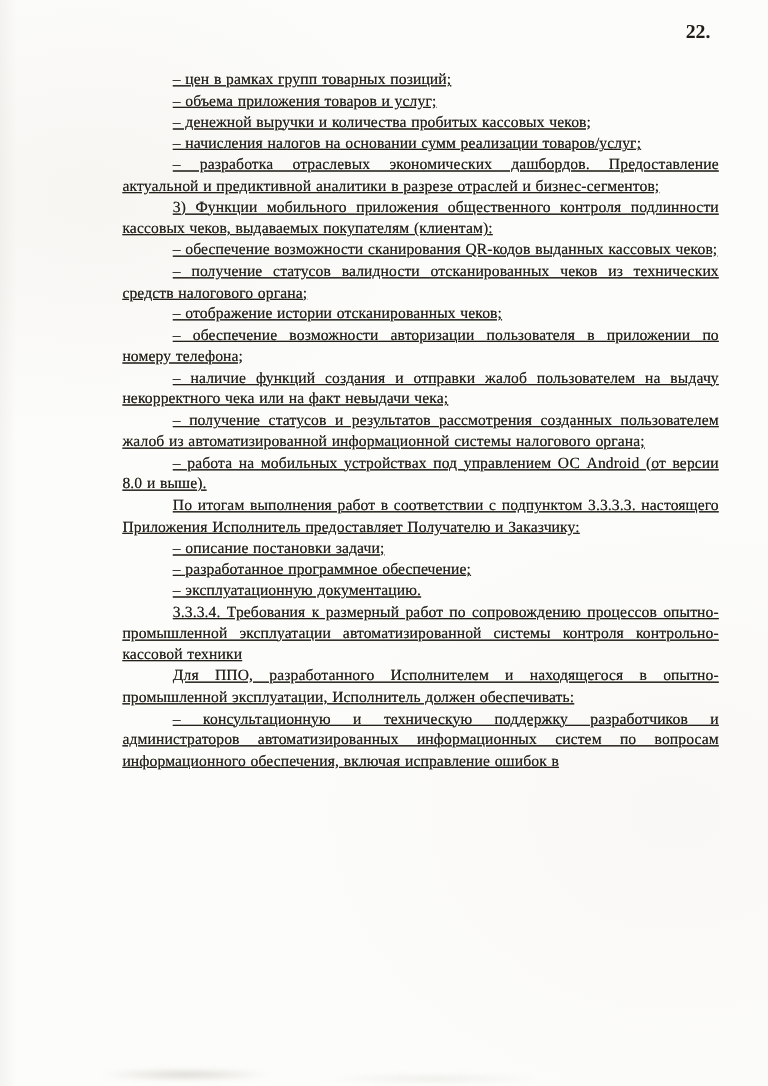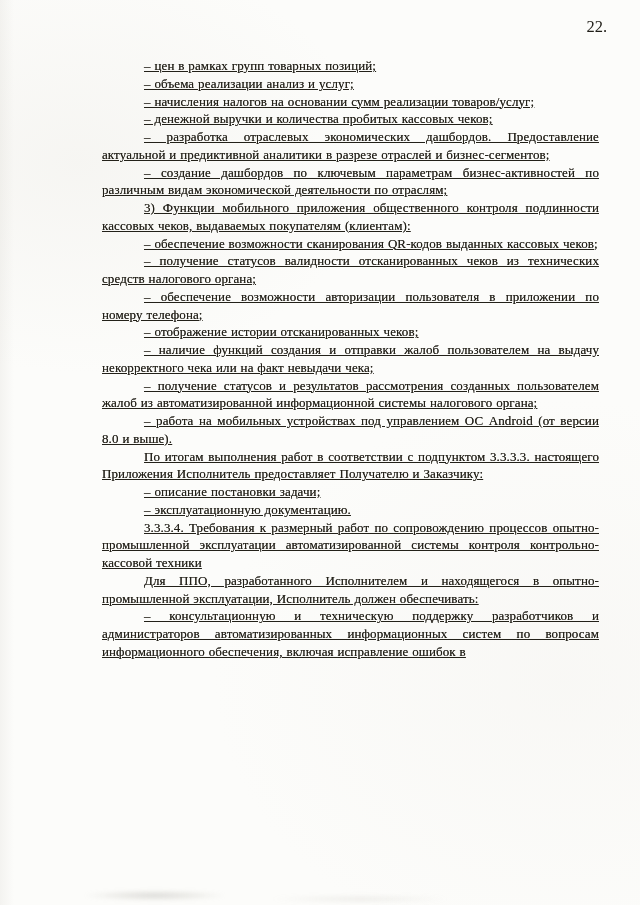--- a/index.html
+++ b/index.html
@@ -16,24 +16,25 @@
       radial-gradient(ellipse 420px 300px at 12% 18%, rgba(235,233,228,0.35), rgba(255,255,255,0) 70%),
       radial-gradient(ellipse 500px 400px at 88% 75%, rgba(240,238,234,0.3), rgba(255,255,255,0) 70%),
       #fcfcfa;
     overflow: hidden;
     font-family: "Liberation Serif", "DejaVu Serif", serif;
     color: #232119;
   }
   .page-number {
     position: absolute;
     top: 19px;
-    right: 33px;
+    right: 48px;
     font-size: 16.5px;
     line-height: 1;
     color: #1f1d17;
+    font-weight: bold;
   }
   .body-text {
     position: absolute;
     top: 57px;
     left: 102px;
     width: 497px;
   }
   .body-text p {
     margin: 0;
     padding: 0;
@@ -79,35 +80,35 @@
 </head>
 <body>
 
 <div class="page">
   <div class="edge-tint"></div>
 
   <div class="page-number">22.</div>
 
   <div class="body-text">
     <p>– цен в рамках групп товарных позиций;</p>
-    <p>– объема реализации анализ и услуг;</p>
+    <p>– объема приложения товаров и услуг;</p>
+    <p>– денежной выручки и количества пробитых кассовых чеков;</p>
     <p>– начисления налогов на основании сумм реализации товаров/услуг;</p>
-    <p>– денежной выручки и количества пробитых кассовых чеков;</p>
     <p>– разработка отраслевых экономических дашбордов. Предоставление актуальной и предиктивной аналитики в разрезе отраслей и бизнес-сегментов;</p>
-    <p>– создание дашбордов по ключевым параметрам бизнес-активностей по различным видам экономической деятельности по отраслям;</p>
     <p>3) Функции мобильного приложения общественного контроля подлинности кассовых чеков, выдаваемых покупателям (клиентам):</p>
     <p>– обеспечение возможности сканирования QR-кодов выданных кассовых чеков;</p>
     <p>– получение статусов валидности отсканированных чеков из технических средств налогового органа;</p>
+    <p>– отображение истории отсканированных чеков;</p>
     <p>– обеспечение возможности авторизации пользователя в приложении по номеру телефона;</p>
-    <p>– отображение истории отсканированных чеков;</p>
     <p>– наличие функций создания и отправки жалоб пользователем на выдачу некорректного чека или на факт невыдачи чека;</p>
     <p>– получение статусов и результатов рассмотрения созданных пользователем жалоб из автоматизированной информационной системы налогового органа;</p>
     <p>– работа на мобильных устройствах под управлением ОС Android (от версии 8.0 и выше).</p>
     <p>По итогам выполнения работ в соответствии с подпунктом 3.3.3.3. настоящего Приложения Исполнитель предоставляет Получателю и Заказчику:</p>
     <p>– описание постановки задачи;</p>
+    <p>– разработанное программное обеспечение;</p>
     <p>– эксплуатационную документацию.</p>
     <p>3.3.3.4. Требования к размерный работ по сопровождению процессов опытно-промышленной эксплуатации автоматизированной системы контроля контрольно-кассовой техники</p>
     <p>Для ППО, разработанного Исполнителем и находящегося в опытно-промышленной эксплуатации, Исполнитель должен обеспечивать:</p>
     <p>– консультационную и техническую поддержку разработчиков и администраторов автоматизированных информационных систем по вопросам информационного обеспечения, включая исправление ошибок в</p>
   </div>
 
   <div class="smudge"></div>
   <div class="smudge-2"></div>
 </div>
 

